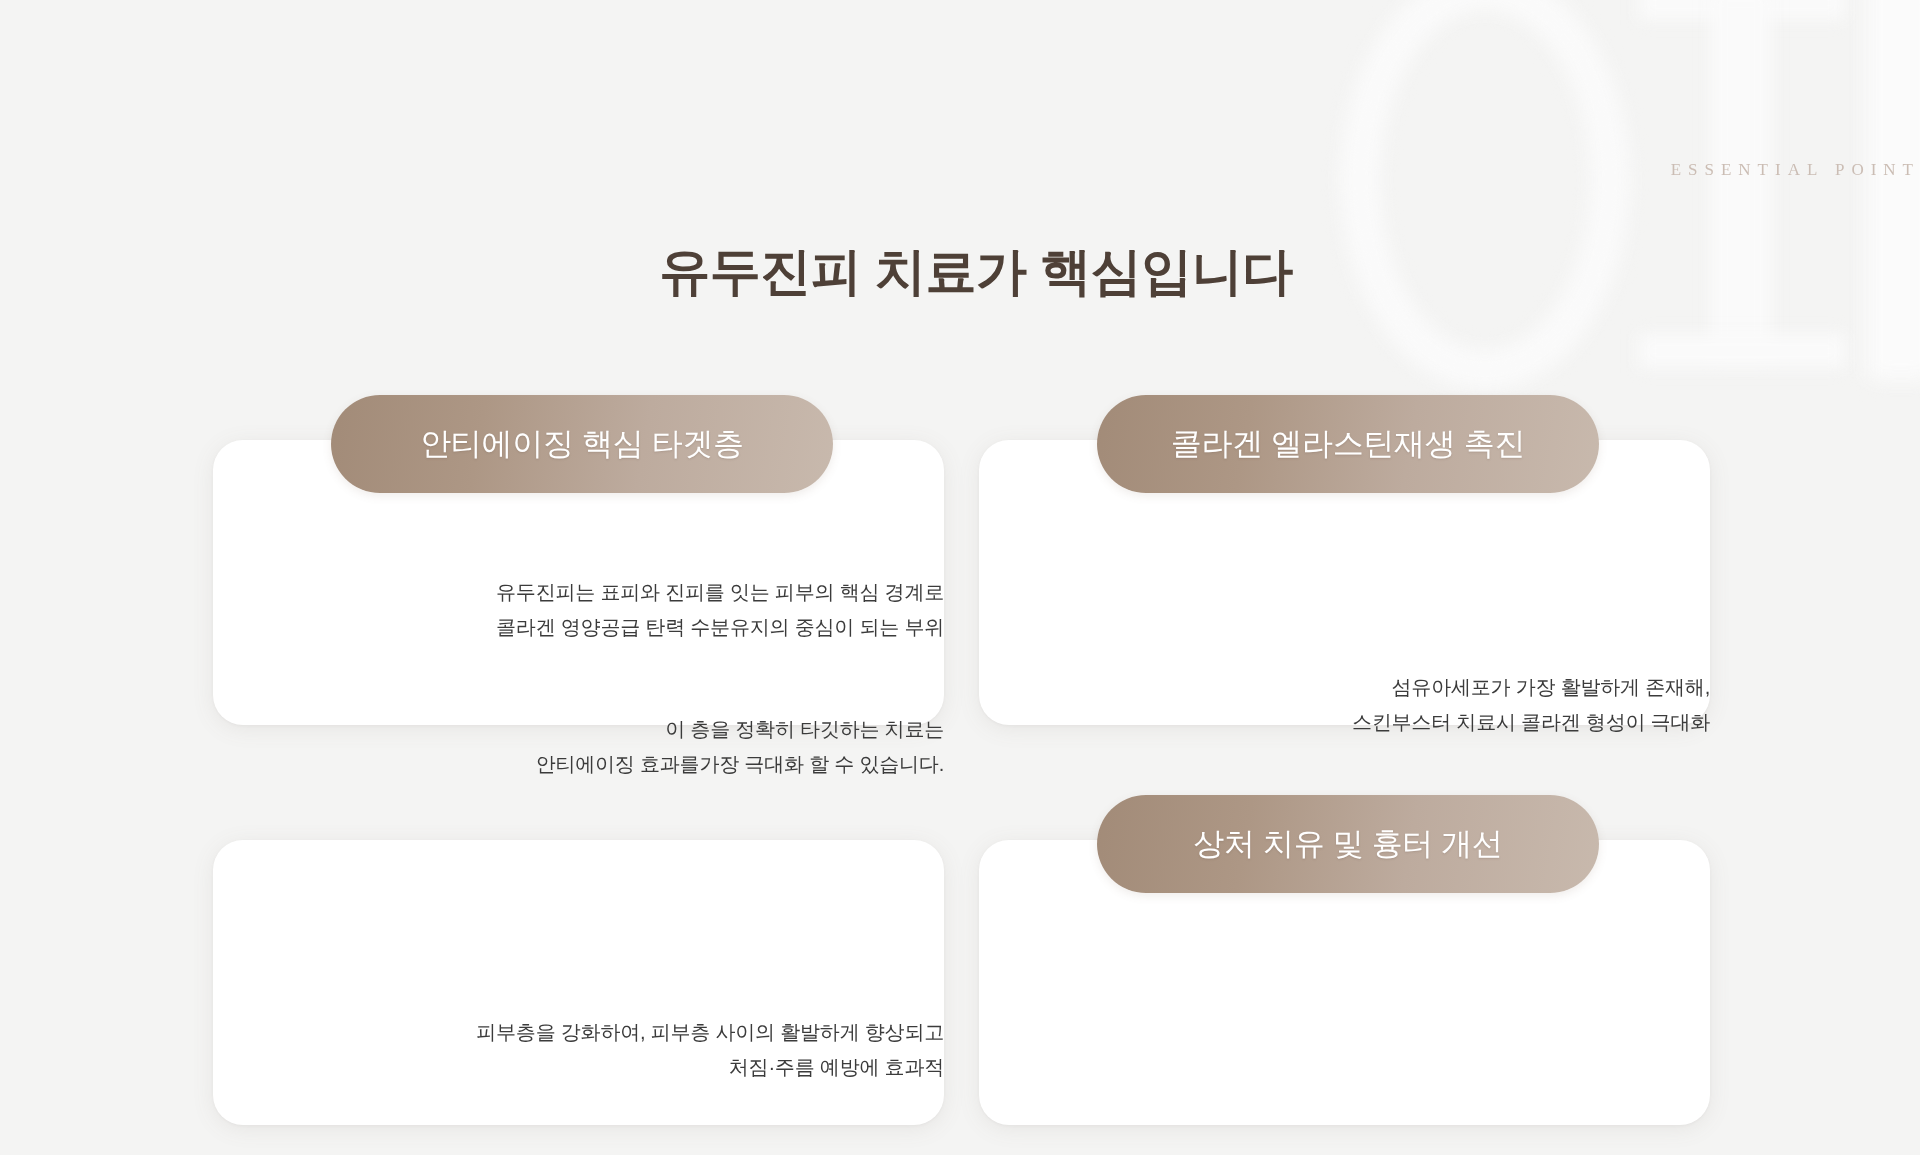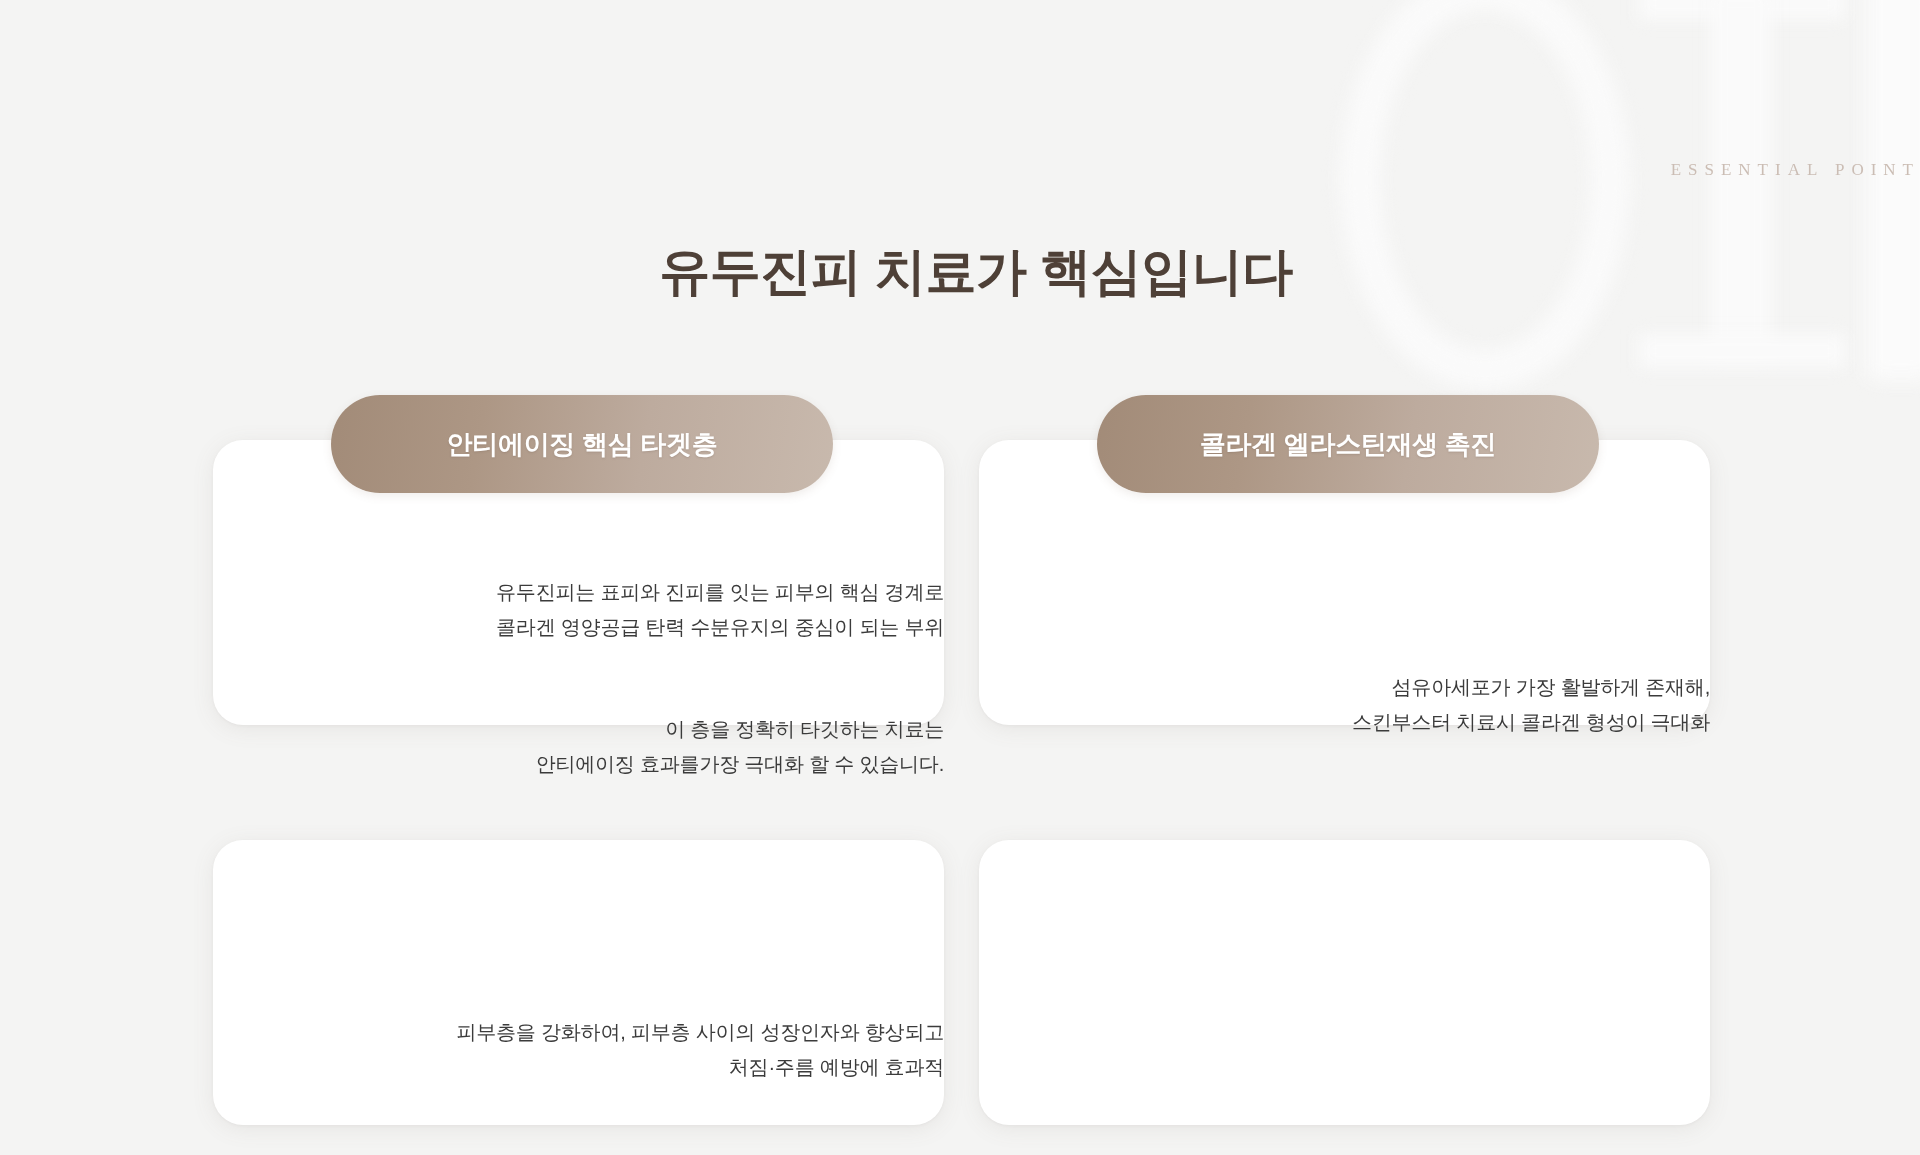--- a/index.html
+++ b/index.html
@@ -123,22 +123,22 @@
     background:linear-gradient(100deg,#a28b78 0%,#ad9785 30%,#bdab9e 62%,#c8b9ad 100%);
     z-index:2;
     display:flex;
     align-items:center;
     justify-content:center;
     box-shadow:0 3px 10px rgba(120,100,85,0.12);
   }
 
   .card-pill-label {
     color:#ffffff;
-    font-size:26px;
-    font-weight:700;
+    font-size:31px;
+    font-weight:400;
     letter-spacing:-0.3px;
     white-space:nowrap;
     text-shadow:0 1px 2px rgba(110,92,78,0.25);
   }
 
   .card-text {
     position:absolute;
     z-index:3;
     left:0; right:0;
     text-align:right;
@@ -199,24 +199,27 @@
       </div>
     </div>
 
   </div>
 
   <div class="grid-row">
 
     <div class="card-wrap variant-mid">
       <div class="card-body"></div>
       <div class="card-text">
-        <div class="para">피부층을 강화하여, 피부층 사이의 성장인자와 향상되고
+        <div class="para">피부층을 강화하여, 피부층 사이의 활발하게 향상되고
 처짐·주름 예방에 효과적</div>
       </div>
     </div>
 
     <div class="card-wrap variant-mid">
       <div class="card-body"></div>
+      <div class="card-pill">
+        <span class="card-pill-label">상처 치유 및 흉터 개선</span>
+      </div>
     </div>
 
   </div>
 
 </div>
 
 </body></html>

